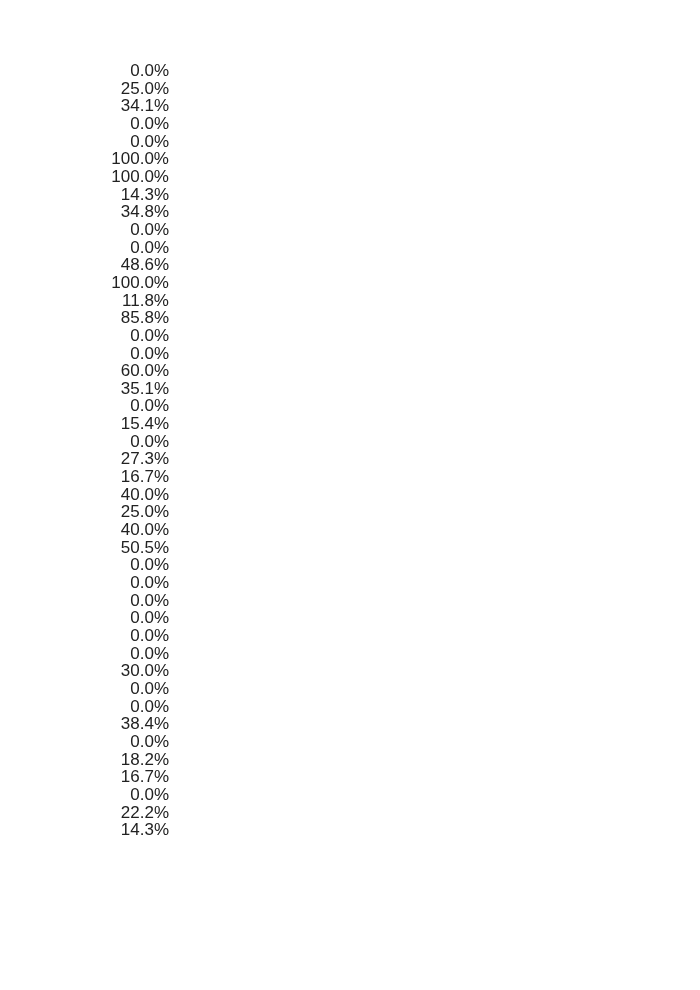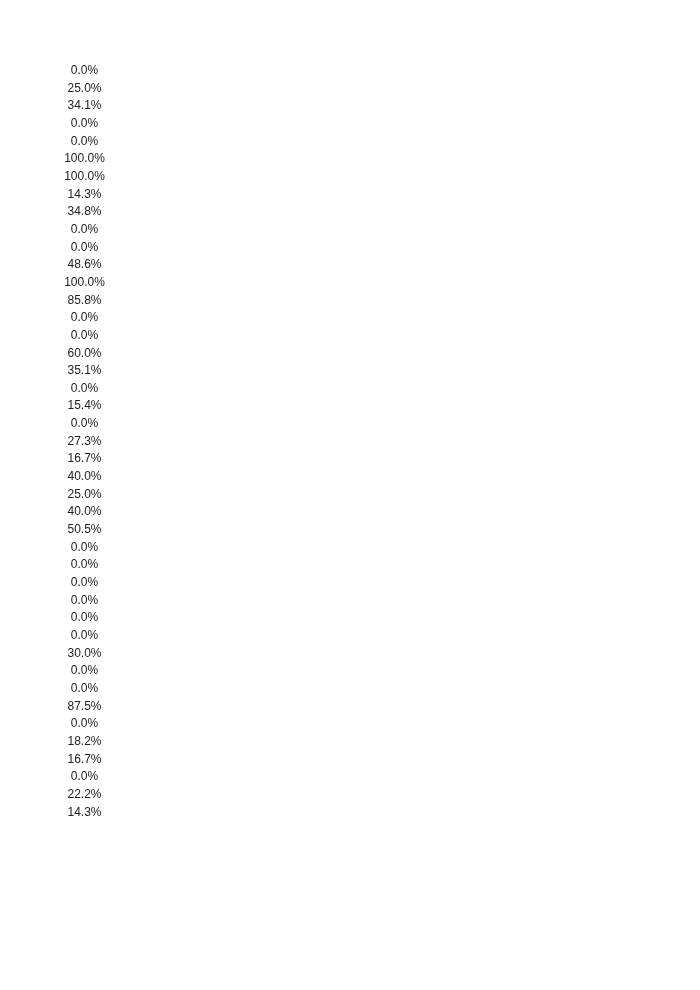--- a/index.html
+++ b/index.html
@@ -16,22 +16,22 @@
   }
   .percent-column {
     position: absolute;
     left: 0;
     top: 62px;
     width: 169px;
   }
   .value-row {
     height: 17.66px;
     line-height: 17.66px;
-    text-align: center;
-    font-size: 12px;
+    text-align: right;
+    font-size: 17px;
     color: #222222;
     white-space: nowrap;
   }
 </style>
 </head>
 <body>
 
 <div class="percent-column">
 
 <div class="value-row">0.0%</div>
@@ -40,20 +40,21 @@
     <div class="value-row">0.0%</div>
     <div class="value-row">0.0%</div>
     <div class="value-row">100.0%</div>
     <div class="value-row">100.0%</div>
     <div class="value-row">14.3%</div>
     <div class="value-row">34.8%</div>
     <div class="value-row">0.0%</div>
     <div class="value-row">0.0%</div>
     <div class="value-row">48.6%</div>
     <div class="value-row">100.0%</div>
+    <div class="value-row">11.8%</div>
     <div class="value-row">85.8%</div>
     <div class="value-row">0.0%</div>
     <div class="value-row">0.0%</div>
     <div class="value-row">60.0%</div>
     <div class="value-row">35.1%</div>
     <div class="value-row">0.0%</div>
     <div class="value-row">15.4%</div>
     <div class="value-row">0.0%</div>
     <div class="value-row">27.3%</div>
     <div class="value-row">16.7%</div>
@@ -63,20 +64,20 @@
     <div class="value-row">50.5%</div>
     <div class="value-row">0.0%</div>
     <div class="value-row">0.0%</div>
     <div class="value-row">0.0%</div>
     <div class="value-row">0.0%</div>
     <div class="value-row">0.0%</div>
     <div class="value-row">0.0%</div>
     <div class="value-row">30.0%</div>
     <div class="value-row">0.0%</div>
     <div class="value-row">0.0%</div>
-    <div class="value-row">87.5%</div>
+    <div class="value-row">38.4%</div>
     <div class="value-row">0.0%</div>
     <div class="value-row">18.2%</div>
     <div class="value-row">16.7%</div>
     <div class="value-row">0.0%</div>
     <div class="value-row">22.2%</div>
     <div class="value-row">14.3%</div>
   </div>
 
 </body></html>

